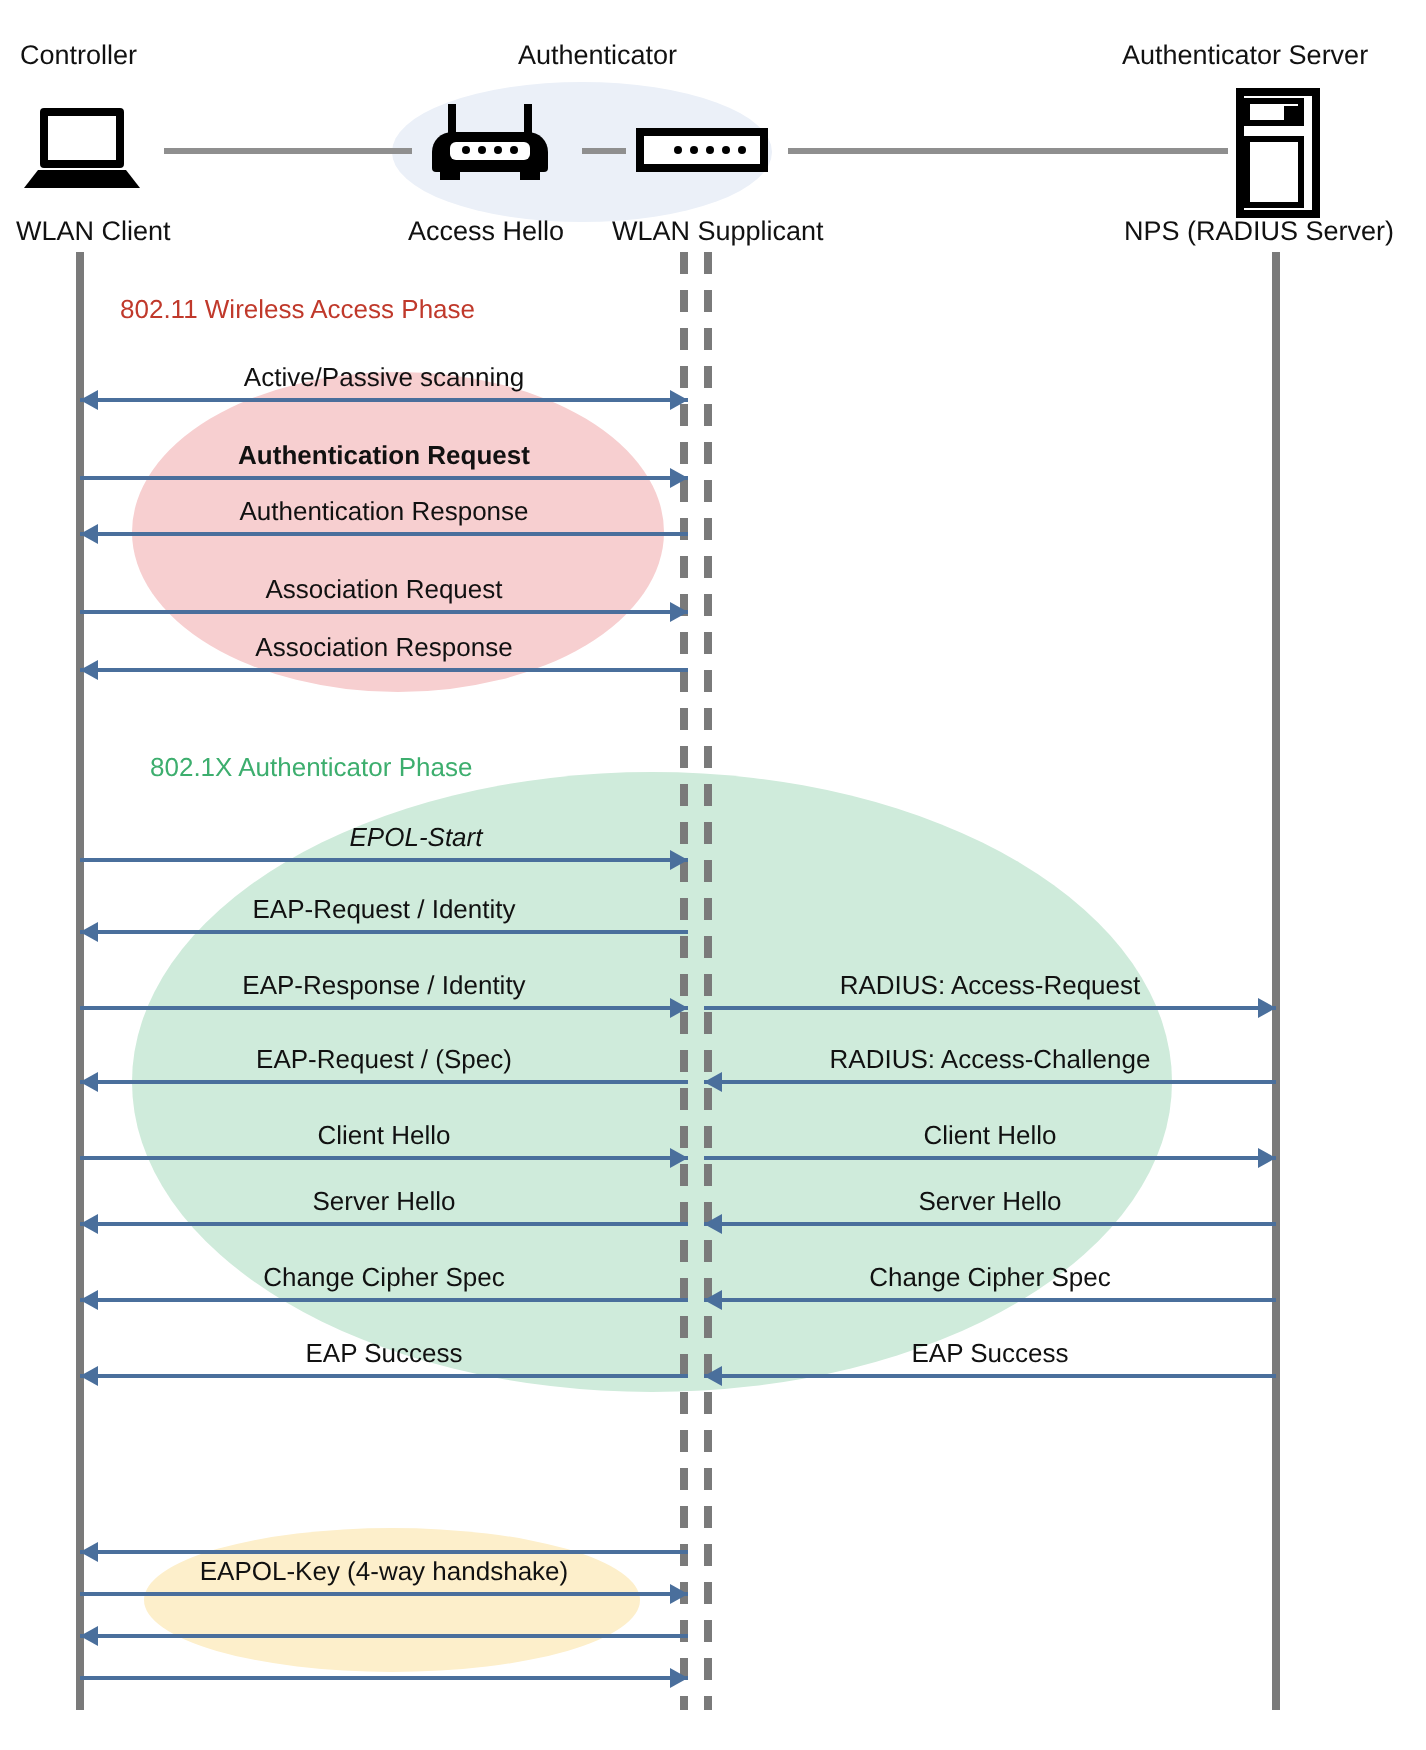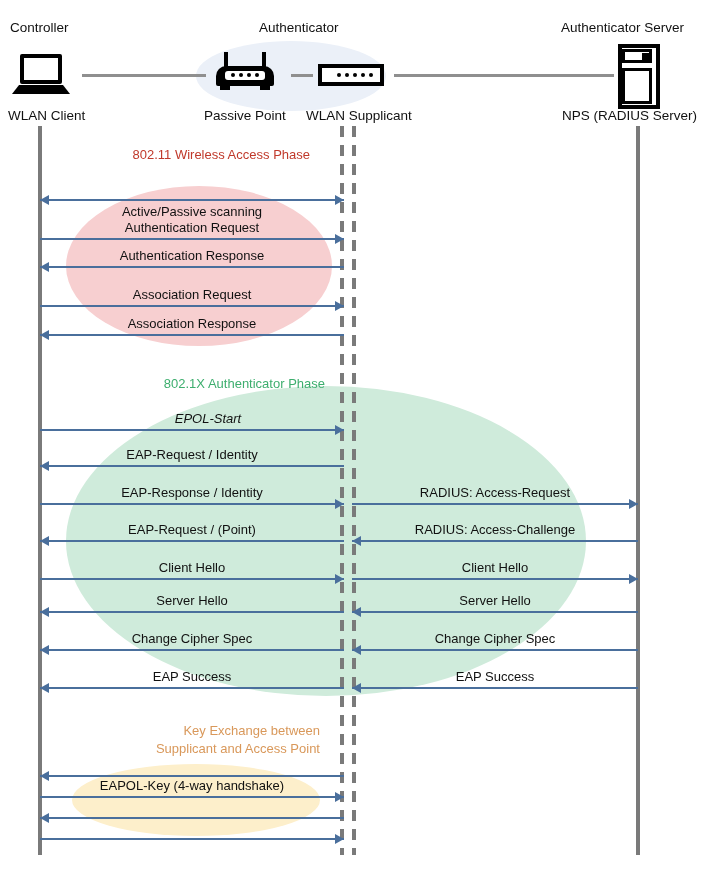--- a/index.html
+++ b/index.html
@@ -152,21 +152,21 @@
   }
   .ellipse-wireless { background: #f7cfd0; }
   .ellipse-dot1x    { background: #cfebdb; }
   .ellipse-key      { background: #fdefcb; }
 
   
   .phase-label {
     position: absolute;
     font-size: 13px;
     white-space: nowrap;
-    text-align: right;
+    text-align: left;
   }
   .phase-label.two-line { white-space: normal; line-height: 18px; }
 
   
   .msg-line {
     position: absolute;
     height: 2px;
     background: #4a6f9c;
   }
   .arrow-head {
@@ -229,69 +229,65 @@
   </div>
 
   <div class="icon" style="left:618px; top:44px; width:42px; height:65px;">
     <div class="srv-box"></div>
     <div class="srv-bay" style="top:5px; height:14px;"></div>
     <div class="srv-led" style="left:24px; top:9px;"></div>
     <div class="srv-bay" style="top:24px; height:36px;"></div>
   </div>
 
   <div class="actor-sub" style="left:8px; top:108px;">WLAN Client</div>
-  <div class="actor-sub" style="left:204px; top:108px;">Passive Point</div>
+  <div class="actor-sub" style="left:204px; top:108px;">Access Hello</div>
   <div class="actor-sub" style="left:306px; top:108px;">WLAN Supplicant</div>
   <div class="actor-sub" style="left:562px; top:108px;">NPS (RADIUS Server)</div>
 
   <div class="phase-ellipse ellipse-wireless" style="left:66px; top:186px; width:266px; height:160px;"></div>
   <div class="phase-ellipse ellipse-dot1x" style="left:66px; top:386px; width:520px; height:310px;"></div>
   <div class="phase-ellipse ellipse-key" style="left:72px; top:764px; width:248px; height:72px;"></div>
 
   <div class="lifeline" style="left:38px; top:126px; height:729px;"></div>
   <div class="lifeline-dashed" style="left:340px; top:126px; height:729px;"></div>
   <div class="lifeline-dashed" style="left:352px; top:126px; height:729px;"></div>
   <div class="lifeline" style="left:636px; top:126px; height:729px;"></div>
 
   <div class="phase-label" style="left: 60px; top: 147px; width: 250px; color: rgb(192, 57, 43);">802.11 Wireless Access Phase</div>
   <div class="phase-label" style="left: 75px; top: 376px; width: 250px; color: rgb(61, 174, 110);">802.1X Authenticator Phase</div>
-  <div class="phase-label two-line" style="left: 70px; top: 722px; width: 250px; color: rgb(217, 152, 90);">
-    <span>Key Exchange between</span><br>
-    <span>Supplicant and Access Point</span>
-  </div>
 
   <div id="left-messages">
       <div class="msg-line" style="left: 40px; top: 199px; width: 304px;"></div>
       <div class="arrow-head right" style="left: 335px; top: 195px;"></div>
       <div class="arrow-head left" style="left: 40px; top: 195px;"></div>
-      <div class="msg-label" style="left: 40px; width: 304px; top: 181px; margin-top: 23px;">Active/Passive scanning</div>
+      <div class="msg-label" style="left: 40px; width: 304px; top: 181px;">Active/Passive scanning</div>
       <div class="msg-line" style="left: 40px; top: 238px; width: 304px;"></div>
       <div class="arrow-head right" style="left: 335px; top: 234px;"></div>
-      <div class="msg-label" style="left: 40px; width: 304px; top: 220px;">Authentication Request</div>
+      <div class="msg-label" style="left: 40px; width: 304px; top: 220px; font-weight: bold;">Authentication Request</div>
       <div class="msg-line" style="left: 40px; top: 266px; width: 304px;"></div>
       <div class="arrow-head left" style="left: 40px; top: 262px;"></div>
       <div class="msg-label" style="left: 40px; width: 304px; top: 248px;">Authentication Response</div>
       <div class="msg-line" style="left: 40px; top: 305px; width: 304px;"></div>
       <div class="arrow-head right" style="left: 335px; top: 301px;"></div>
       <div class="msg-label" style="left: 40px; width: 304px; top: 287px;">Association Request</div>
       <div class="msg-line" style="left: 40px; top: 334px; width: 304px;"></div>
       <div class="arrow-head left" style="left: 40px; top: 330px;"></div>
       <div class="msg-label" style="left: 40px; width: 304px; top: 316px;">Association Response</div>
       <div class="msg-line" style="left: 40px; top: 429px; width: 304px;"></div>
       <div class="arrow-head right" style="left: 335px; top: 425px;"></div>
       <div class="msg-label" style="left: 56px; width: 304px; top: 411px; font-style: italic;">EPOL-Start</div>
       <div class="msg-line" style="left: 40px; top: 465px; width: 304px;"></div>
       <div class="arrow-head left" style="left: 40px; top: 461px;"></div>
       <div class="msg-label" style="left: 40px; width: 304px; top: 447px;">EAP-Request / Identity</div>
       <div class="msg-line" style="left: 40px; top: 503px; width: 304px;"></div>
       <div class="arrow-head right" style="left: 335px; top: 499px;"></div>
       <div class="msg-label" style="left: 40px; width: 304px; top: 485px;">EAP-Response / Identity</div>
       <div class="msg-line" style="left: 40px; top: 540px; width: 304px;"></div>
       <div class="arrow-head left" style="left: 40px; top: 536px;"></div>
-      <div class="msg-label" style="left: 40px; width: 304px; top: 522px;">EAP-Request / (Point)</div>
+      <div class="msg-label" style="left: 40px; width: 304px; top: 522px;">EAP-Request / (Spec)</div>
       <div class="msg-line" style="left: 40px; top: 578px; width: 304px;"></div>
       <div class="arrow-head right" style="left: 335px; top: 574px;"></div>
       <div class="msg-label" style="left: 40px; width: 304px; top: 560px;">Client Hello</div>
       <div class="msg-line" style="left: 40px; top: 611px; width: 304px;"></div>
       <div class="arrow-head left" style="left: 40px; top: 607px;"></div>
       <div class="msg-label" style="left: 40px; width: 304px; top: 593px;">Server Hello</div>
       <div class="msg-line" style="left: 40px; top: 649px; width: 304px;"></div>
       <div class="arrow-head left" style="left: 40px; top: 645px;"></div>
       <div class="msg-label" style="left: 40px; width: 304px; top: 631px;">Change Cipher Spec</div>
       <div class="msg-line" style="left: 40px; top: 687px; width: 304px;"></div>

